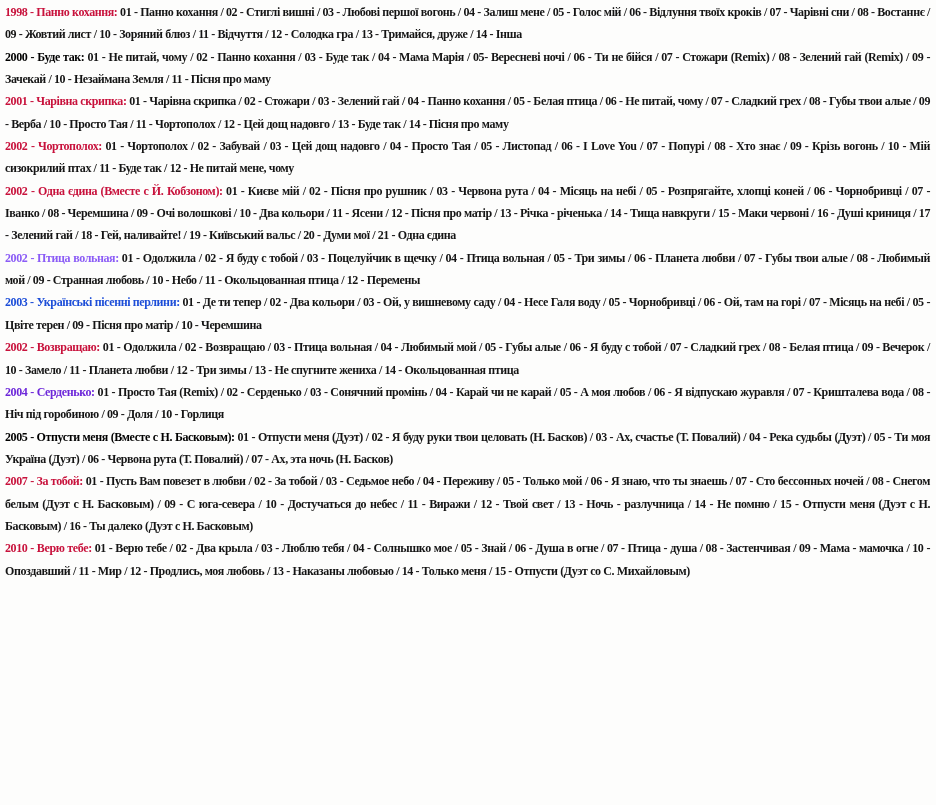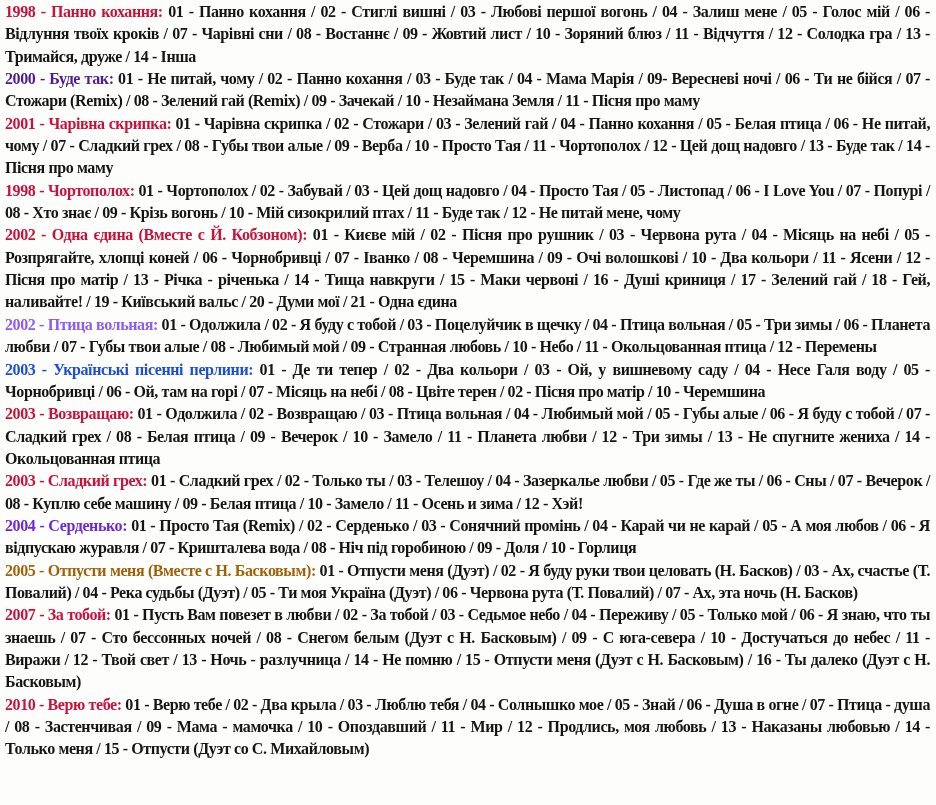--- a/index.html
+++ b/index.html
@@ -10,21 +10,21 @@
     overflow: hidden;
     background: #fdfdfc;
   }
   #doc {
     box-sizing: border-box;
     width: 936px;
     height: 805px;
     padding: 1px 6px 0 5px;
     font-family: "Liberation Serif", "DejaVu Serif", serif;
     font-weight: 700;
-    font-size: 16px;
+    font-size: 12px;
     line-height: 22.35px;
     letter-spacing: -0.4px;
     text-align: justify;
     color: #151515;
   }
   p.album {
     margin: 0;
     padding: 0;
   }
   .hdr {
@@ -33,36 +33,35 @@
   .tracks {
     color: #151515;
   }
 </style>
 </head>
 <body style="background: rgb(253, 253, 252);">
 
 <div id="doc" style="color: rgb(21, 21, 21);">
   <p class="album"><span class="hdr" style="color: rgb(200, 18, 60);">1998 - Панно кохання:</span> <span class="tracks">01 - Панно кохання / 02 - Стиглі вишні / 03 - Любові першої вогонь / 04 - Залиш мене / 05 - Голос мій / 06 - Відлуння твоїх кроків / 07 - Чарівні сни / 08 - Востаннє / 09 - Жовтий лист / 10 - Зоряний блюз / 11 - Відчуття / 12 - Солодка гра / 13 - Тримайся, друже / 14 - Інша</span></p>
 
-  <p class="album"><span class="hdr" style="color: #4c1d95;">2000 - Буде так:</span> <span class="tracks">01 - Не питай, чому / 02 - Панно кохання / 03 - Буде так / 04 - Мама Марія / 09- Вересневі ночі / 06 - Ти не бійся / 07 - Стожари (Remix) / 08 - Зелений гай (Remix) / 09 - Зачекай / 10 - Незаймана Земля / 11 - Пісня про маму</span></p>
+  <p class="album"><span class="hdr" style="color: #000000;">2000 - Буде так:</span> <span class="tracks">01 - Не питай, чому / 02 - Панно кохання / 03 - Буде так / 04 - Мама Марія / 05- Вересневі ночі / 06 - Ти не бійся / 07 - Стожари (Remix) / 08 - Зелений гай (Remix) / 09 - Зачекай / 10 - Незаймана Земля / 11 - Пісня про маму</span></p>
 
   <p class="album"><span class="hdr" style="color: rgb(200, 18, 60);">2001 - Чарівна скрипка:</span> <span class="tracks">01 - Чарівна скрипка / 02 - Стожари / 03 - Зелений гай / 04 - Панно кохання / 05 - Белая птица / 06 - Не питай, чому / 07 - Сладкий грех / 08 - Губы твои алые / 09 - Верба / 10 - Просто Тая / 11 - Чортополох / 12 - Цей дощ надовго / 13 - Буде так / 14 - Пісня про маму</span></p>
 
-  <p class="album"><span class="hdr" style="color: rgb(200, 18, 60);">1998 - Чортополох:</span> <span class="tracks">01 - Чортополох / 02 - Забувай / 03 - Цей дощ надовго / 04 - Просто Тая / 05 - Листопад / 06 - I Love You / 07 - Попурі / 08 - Хто знає / 09 - Крізь вогонь / 10 - Мій сизокрилий птах / 11 - Буде так / 12 - Не питай мене, чому</span></p>
+  <p class="album"><span class="hdr" style="color: rgb(200, 18, 60);">2002 - Чортополох:</span> <span class="tracks">01 - Чортополох / 02 - Забувай / 03 - Цей дощ надовго / 04 - Просто Тая / 05 - Листопад / 06 - I Love You / 07 - Попурі / 08 - Хто знає / 09 - Крізь вогонь / 10 - Мій сизокрилий птах / 11 - Буде так / 12 - Не питай мене, чому</span></p>
 
   <p class="album"><span class="hdr" style="color: rgb(200, 18, 60);">2002 - Одна єдина (Вместе с Й. Кобзоном):</span> <span class="tracks">01 - Києве мій / 02 - Пісня про рушник / 03 - Червона рута / 04 - Місяць на небі / 05 - Розпрягайте, хлопці коней / 06 - Чорнобривці / 07 - Іванко / 08 - Черемшина / 09 - Очі волошкові / 10 - Два кольори / 11 - Ясени / 12 - Пісня про матір / 13 - Річка - річенька / 14 - Тища навкруги / 15 - Маки червоні / 16 - Душі криниця / 17 - Зелений гай / 18 - Гей, наливайте! / 19 - Київський вальс / 20 - Думи мої / 21 - Одна єдина</span></p>
 
   <p class="album"><span class="hdr" style="color: #8b5cf6;">2002 - Птица вольная:</span> <span class="tracks">01 - Одолжила / 02 - Я буду с тобой / 03 - Поцелуйчик в щечку / 04 - Птица вольная / 05 - Три зимы / 06 - Планета любви / 07 - Губы твои алые / 08 - Любимый мой / 09 - Странная любовь / 10 - Небо / 11 - Окольцованная птица / 12 - Перемены</span></p>
 
-  <p class="album"><span class="hdr" style="color: #1d4ed8;">2003 - Українські пісенні перлини:</span> <span class="tracks">01 - Де ти тепер / 02 - Два кольори / 03 - Ой, у вишневому саду / 04 - Несе Галя воду / 05 - Чорнобривці / 06 - Ой, там на горі / 07 - Місяць на небі / 08 - Цвіте терен / 02 - Пісня про матір / 10 - Черемшина</span></p>
+  <p class="album"><span class="hdr" style="color: #1d4ed8;">2003 - Українські пісенні перлини:</span> <span class="tracks">01 - Де ти тепер / 02 - Два кольори / 03 - Ой, у вишневому саду / 04 - Несе Галя воду / 05 - Чорнобривці / 06 - Ой, там на горі / 07 - Місяць на небі / 05 - Цвіте терен / 09 - Пісня про матір / 10 - Черемшина</span></p>
 
-  <p class="album"><span class="hdr" style="color: rgb(200, 18, 60);">2003 - Возвращаю:</span> <span class="tracks">01 - Одолжила / 02 - Возвращаю / 03 - Птица вольная / 04 - Любимый мой / 05 - Губы алые / 06 - Я буду с тобой / 07 - Сладкий грех / 08 - Белая птица / 09 - Вечерок / 10 - Замело / 11 - Планета любви / 12 - Три зимы / 13 - Не спугните жениха / 14 - Окольцованная птица</span></p>
+  <p class="album"><span class="hdr" style="color: rgb(200, 18, 60);">2002 - Возвращаю:</span> <span class="tracks">01 - Одолжила / 02 - Возвращаю / 03 - Птица вольная / 04 - Любимый мой / 05 - Губы алые / 06 - Я буду с тобой / 07 - Сладкий грех / 08 - Белая птица / 09 - Вечерок / 10 - Замело / 11 - Планета любви / 12 - Три зимы / 13 - Не спугните жениха / 14 - Окольцованная птица</span></p>
 
-  <p class="album"><span class="hdr" style="color: rgb(200, 18, 60);">2003 - Сладкий грех:</span> <span class="tracks">01 - Сладкий грех / 02 - Только ты / 03 - Телешоу / 04 - Зазеркалье любви / 05 - Где же ты / 06 - Сны / 07 - Вечерок / 08 - Куплю себе машину / 09 - Белая птица / 10 - Замело / 11 - Осень и зима / 12 - Хэй!</span></p>
 
   <p class="album"><span class="hdr" style="color: #6d28d9;">2004 - Серденько:</span> <span class="tracks">01 - Просто Тая (Remix) / 02 - Серденько / 03 - Сонячний промінь / 04 - Карай чи не карай / 05 - А моя любов / 06 - Я відпускаю журавля / 07 - Кришталева вода / 08 - Ніч під горобиною / 09 - Доля / 10 - Горлиця</span></p>
 
-  <p class="album"><span class="hdr" style="color: #a16207;">2005 - Отпусти меня (Вместе с Н. Басковым):</span> <span class="tracks">01 - Отпусти меня (Дуэт) / 02 - Я буду руки твои целовать (Н. Басков) / 03 - Ах, счастье (Т. Повалий) / 04 - Река судьбы (Дуэт) / 05 - Ти моя Україна (Дуэт) / 06 - Червона рута (Т. Повалий) / 07 - Ах, эта ночь (Н. Басков)</span></p>
+  <p class="album"><span class="hdr" style="color: #000000;">2005 - Отпусти меня (Вместе с Н. Басковым):</span> <span class="tracks">01 - Отпусти меня (Дуэт) / 02 - Я буду руки твои целовать (Н. Басков) / 03 - Ах, счастье (Т. Повалий) / 04 - Река судьбы (Дуэт) / 05 - Ти моя Україна (Дуэт) / 06 - Червона рута (Т. Повалий) / 07 - Ах, эта ночь (Н. Басков)</span></p>
 
   <p class="album"><span class="hdr" style="color: rgb(200, 18, 60);">2007 - За тобой:</span> <span class="tracks">01 - Пусть Вам повезет в любви / 02 - За тобой / 03 - Седьмое небо / 04 - Переживу / 05 - Только мой / 06 - Я знаю, что ты знаешь / 07 - Сто бессонных ночей / 08 - Снегом белым (Дуэт с Н. Басковым) / 09 - С юга-севера / 10 - Достучаться до небес / 11 - Виражи / 12 - Твой свет / 13 - Ночь - разлучница / 14 - Не помню / 15 - Отпусти меня (Дуэт с Н. Басковым) / 16 - Ты далеко (Дуэт с Н. Басковым)</span></p>
 
   <p class="album"><span class="hdr" style="color: rgb(200, 18, 60);">2010 - Верю тебе:</span> <span class="tracks">01 - Верю тебе / 02 - Два крыла / 03 - Люблю тебя / 04 - Солнышко мое / 05 - Знай / 06 - Душа в огне / 07 - Птица - душа / 08 - Застенчивая / 09 - Мама - мамочка / 10 - Опоздавший / 11 - Мир / 12 - Продлись, моя любовь / 13 - Наказаны любовью / 14 - Только меня / 15 - Отпусти (Дуэт со С. Михайловым)</span></p>
 </div>
 
 </body></html>

